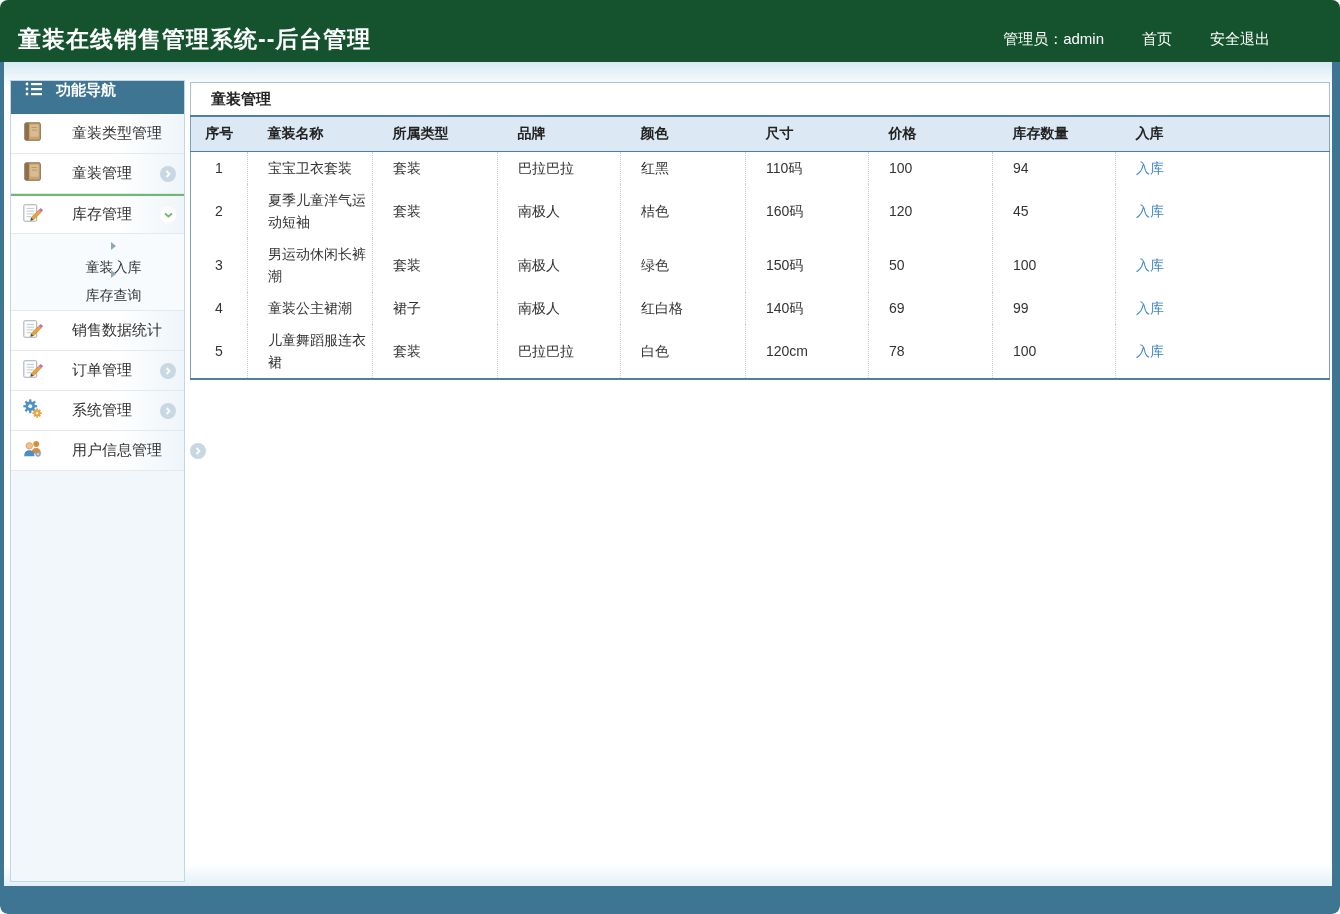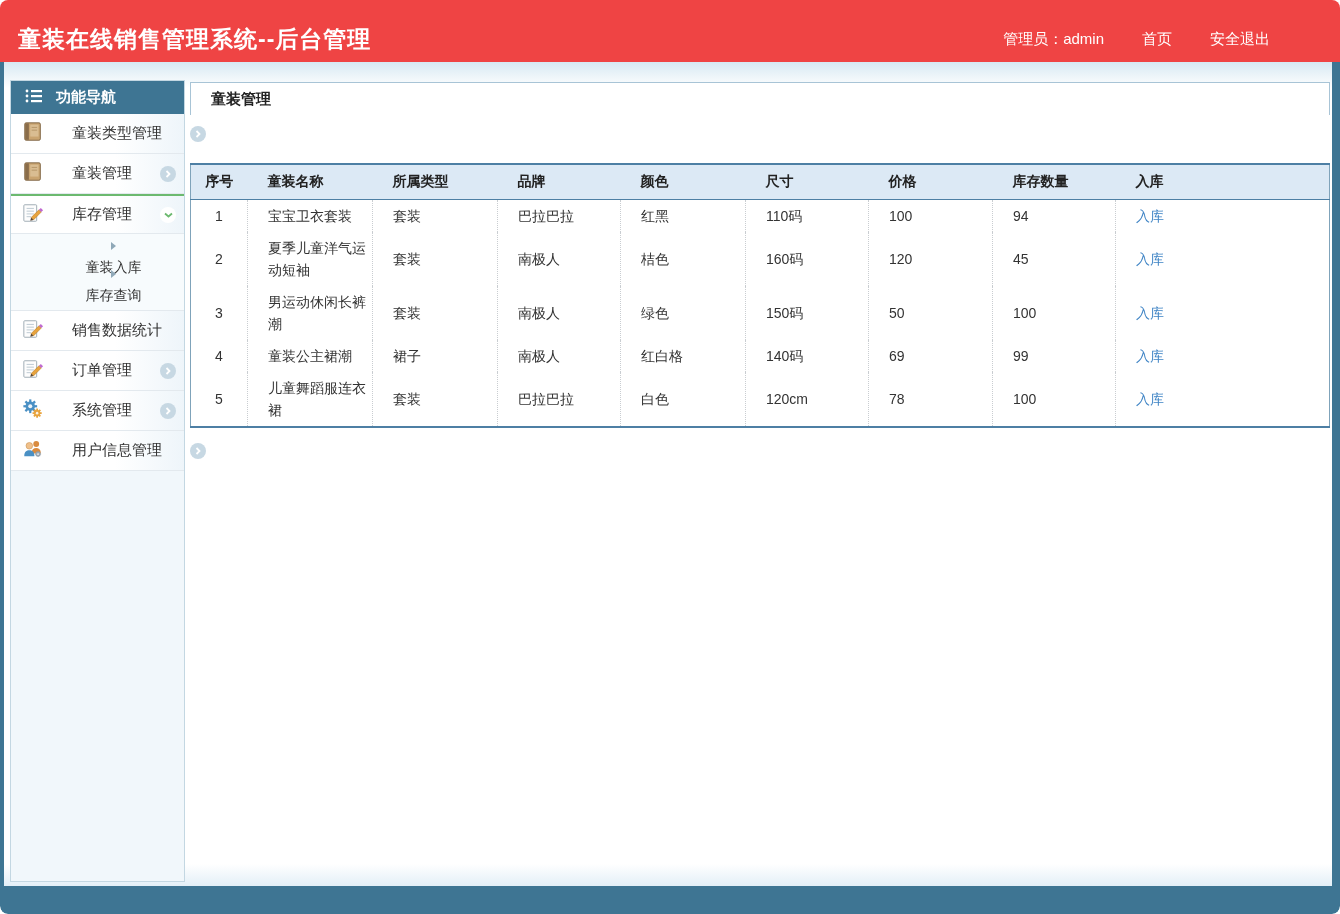--- a/index.html
+++ b/index.html
@@ -1,48 +1,48 @@
 <!DOCTYPE html>
 <html><head>
 <meta charset="utf-8">
 <style>
   * { margin:0; padding:0; box-sizing:border-box; }
   html,body { width:1340px; height:914px; background:#fff; font-family:"Liberation Sans","DejaVu Sans",sans-serif; }
   .app { width:1340px; height:914px; display:flex; flex-direction:column; border-radius:8px; overflow:hidden; background:#fff; }
 
   
-  .topbar { height:62px; background:#ef4444; display:flex; align-items:center; padding:16px 70px 0 18px; flex:none; }
+  .topbar { height:62px; background:#14532d; display:flex; align-items:center; padding:16px 70px 0 18px; flex:none; }
   .topbar .title { color:#fff; font-size:23px; font-weight:bold; letter-spacing:1px; }
   .topbar .right { margin-left:auto; display:flex; align-items:flex-start; gap:38px; }
   .topbar .right .item { color:#fff; font-size:15px; text-decoration:none; cursor:pointer; }
   .topbar .right .plain { cursor:default; }
 
   
   .body-wrap { flex:1; display:flex; border-left:4px solid #3e7593; border-right:8px solid #3e7593;
     background:linear-gradient(to bottom,#d7e9f3 0px,#ffffff 26px,#ffffff calc(100% - 22px),#e3eff7 100%); overflow:hidden; }
 
   
   .sidebar { width:175px; flex:none; margin:18px 0 4px 6px; background:#f1f7fb; border:1px solid #c3d7e2; display:flex; flex-direction:column; }
-  .nav-header { height:33px; flex:none; background:#3e7593; color:#fff; display:flex; align-items:center; gap:13px; padding-left:14px; font-size:15px; font-weight:bold; }
+  .nav-header { height:33px; flex:none; background:#3e7593; color:#fff; display:flex; align-items:flex-start; gap:13px; padding-left:14px; font-size:15px; font-weight:bold; }
   .nav-item { height:40px; flex:none; background:linear-gradient(to right,#ffffff 60%,#eef5fa); border-bottom:1px solid #e3e9ee; display:flex; align-items:center; gap:28px; padding:0 9px 0 11px; font-size:15px; color:#333; cursor:pointer; }
   .nav-item.expanded { border-top:2px solid #6cb96f; }
   .nav-item .lbl { white-space:nowrap; }
   .chev { margin-left:auto; width:16px; height:16px; border-radius:50%; background:#c7d8e3; display:flex; align-items:center; justify-content:center; flex:none; }
   .chev svg { display:block; }
   .chev.open { background:#ffffff; }
   .submenu { background:#f7fbfd; border-bottom:1px solid #e3e9ee; padding:8px 0 12px 0; }
   .sub-item { height:28px; display:flex; align-items:center; gap:9px; padding-left:32px; font-size:14px; color:#333; cursor:pointer;flex-direction:column; }
   .sub-arrow { width:0; height:0; border-left:5px solid #8fa8b8; border-top:4px solid transparent; border-bottom:4px solid transparent; flex:none; }
   .sidebar-filler { flex:1; }
 
   
   .content { flex:1; padding:20px 2px 0 5px; min-width:0; }
   .panel-title { height:33px; border:1px solid #a8c4d6; border-bottom:none; background:#fff; display:flex; align-items:center; padding-left:20px; font-size:15px; font-weight:bold; color:#222; }
   table.grid { width:100%; border-collapse:collapse; table-layout:fixed; background:#fff;
-    border-left:1px solid #7fa3ba; border-right:1px solid #7fa3ba;margin-top:48px; }
+    border-left:1px solid #7fa3ba; border-right:1px solid #7fa3ba; }
   table.grid thead th { background:#dce9f5; border-top:2px solid #4d7fa4; border-bottom:1px solid #4d7fa4;
     height:35px; font-size:14px; color:#222; text-align:left; padding:0 6px 0 20px; font-weight:bold; }
   table.grid thead th.center { text-align:center; padding:0; }
   table.grid tbody td { padding:5px 6px 5px 20px; line-height:22px; font-size:14px; color:#333; vertical-align:middle;
     border-right:1px dotted #c9cdd1; word-break:break-all; }
   table.grid tbody td:last-child { border-right:none; }
   table.grid tbody td.center { text-align:center; padding:5px 0; }
   table.grid tbody tr:last-child td { border-bottom:2px solid #4d7fa4; }
   table.grid td a { color:#3f84c5; text-decoration:none; cursor:pointer; }
 

